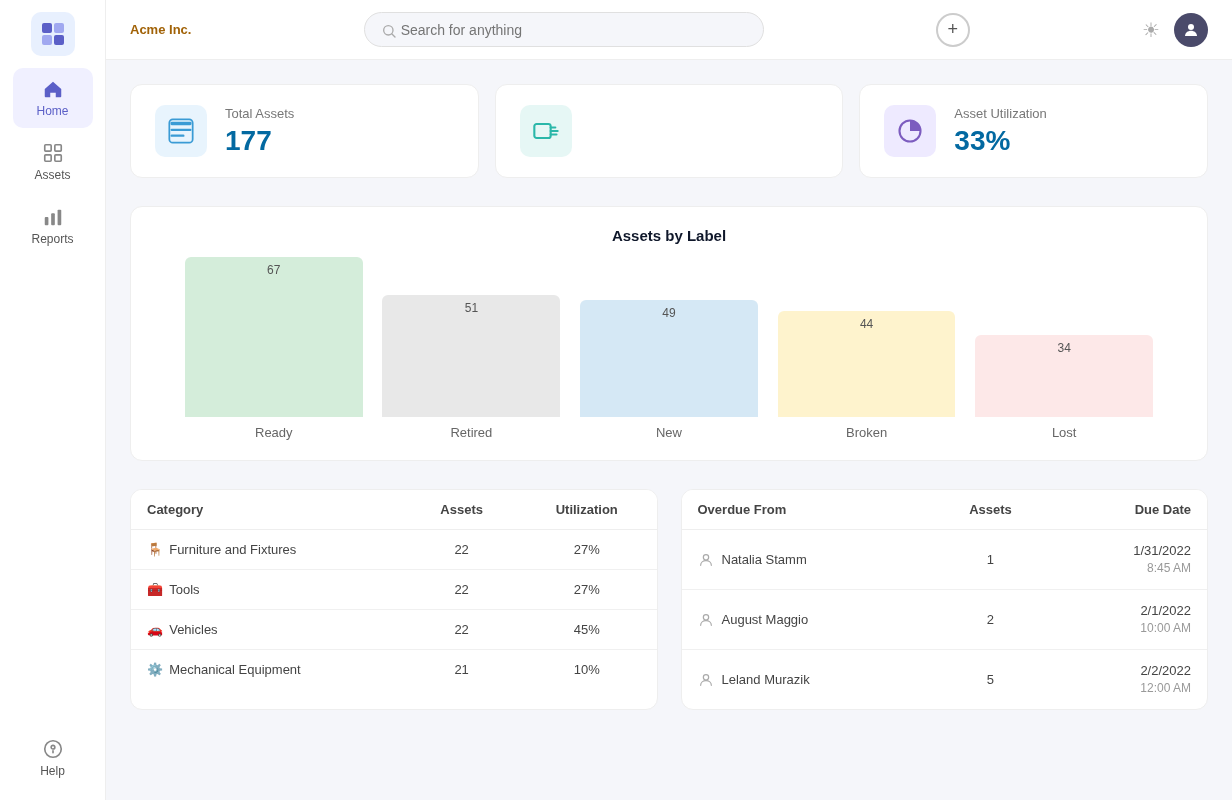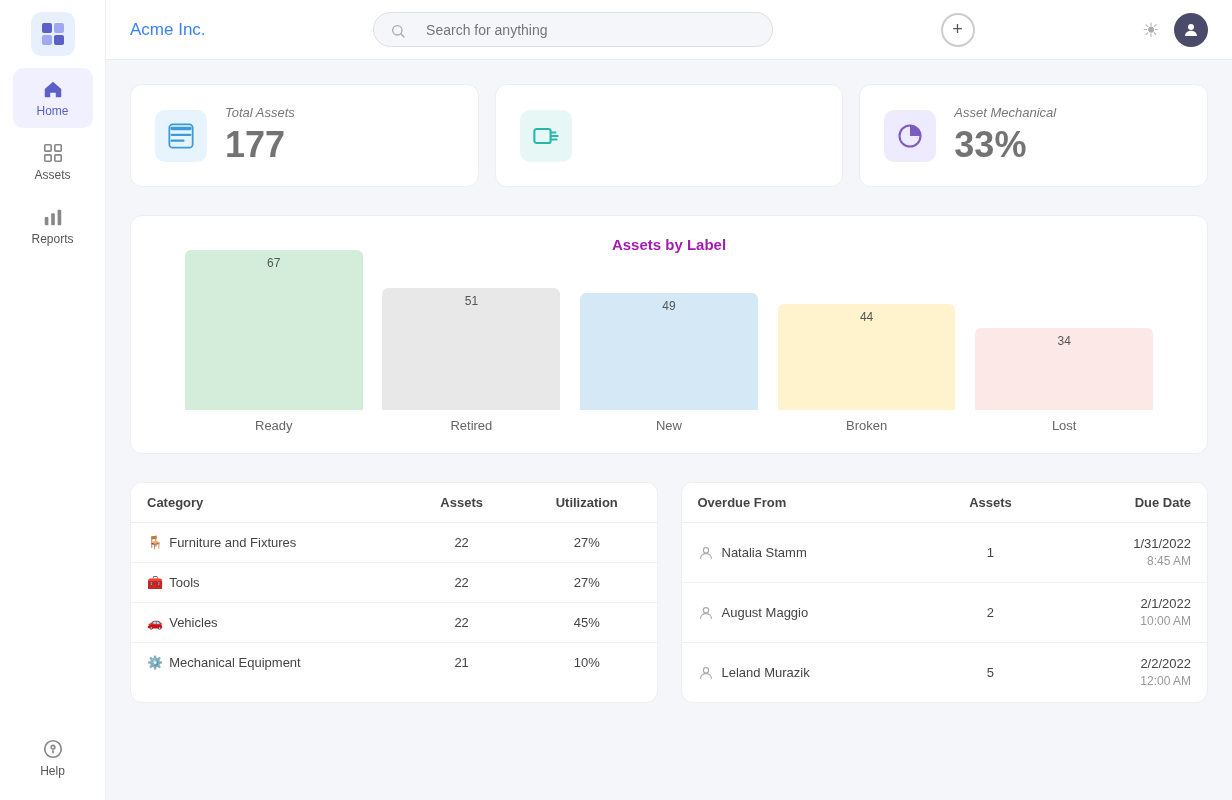--- a/index.html
+++ b/index.html
@@ -35,26 +35,26 @@
 
     
     .main { flex: 1; display: flex; flex-direction: column; overflow: hidden; }
     .topbar {
       background: #fff;
       padding: 10px 24px;
       display: flex; align-items: center; gap: 16px;
       border-bottom: 1px solid #eee;
       height: 60px;
     }
-    .topbar-title { font-size: 17px; font-weight: 400; color: #3b82f6; flex: 0 0 auto; }
+    .topbar-title { font-size: 13px; font-weight: 700; color: #a16207; flex: 0 0 auto; }
     .search-bar {
       flex: 1; max-width: 400px; margin: 0 auto;
       display: flex; align-items: center;
       background: #f5f6fa; border: 1px solid #e0e0e0; border-radius: 22px;
-      padding: 7px 16px; gap: 20px;
+      padding: 7px 16px; gap: 4px;
     }
     .search-icon-wrap { color: #aaa; font-size: 15px; }
     .search-input { border: none; background: transparent; outline: none; font-size: 14px; color: #999; width: 100%; }
     .add-btn {
       width: 34px; height: 34px; border-radius: 50%;
       border: 2px solid #ccc; background: #fff;
       display: flex; align-items: center; justify-content: center;
       font-size: 18px; color: #555; cursor: pointer; flex: 0 0 auto;
     }
     .topbar-right { display: flex; align-items: center; gap: 14px; margin-left: auto; }
@@ -77,29 +77,29 @@
     }
     .stat-icon {
       width: 52px; height: 52px; border-radius: 10px;
       display: flex; align-items: center; justify-content: center;
       font-size: 22px;
     }
     .stat-icon.blue { background: #e8f4fd; color: #3a9bd5; }
     .stat-icon.teal { background: #e6f7f5; color: #2ab7a9; }
     .stat-icon.purple { background: #eeeaff; color: #7c5cbf; }
     .stat-info { display: flex; flex-direction: column; gap: 4px; }
-    .stat-label { font-size: 13px; color: #777; font-style: italic; }
-    .stat-value { font-size: 36px; font-weight: 700; color: #737373; }
+    .stat-label { font-size: 13px; color: #777; }
+    .stat-value { font-size: 28px; font-weight: 700; color: #0369a1; }
 
     
     .chart-section {
       background: #fff; border-radius: 12px; padding: 20px 24px;
       margin-bottom: 28px; border: 1px solid #eee;
     }
-    .chart-title { font-size: 15px; font-weight: 600; color: #a21caf; text-align: center; }
+    .chart-title { font-size: 15px; font-weight: 600; color: #0f172a; text-align: center; margin-bottom: 16px; }
     .chart-area { display: flex; align-items: flex-end; gap: 0; height: 180px; padding: 0 20px; }
     .bar-col { display: flex; flex-direction: column; align-items: center; flex: 1; justify-content: flex-end; }
     .bar-wrap { width: 100%; display: flex; align-items: flex-end; justify-content: center; height: 160px; }
     .bar {
       width: 90%; border-radius: 6px 6px 0 0;
       display: flex; align-items: flex-start; justify-content: center;
       padding-top: 6px; font-size: 12px; font-weight: 500; color: #555;
     }
     .bar.green { background: #d4edda; }
     .bar.gray { background: #e8e8e8; }
@@ -245,21 +245,21 @@
       </div>
 
       <div class="stat-card">
         <div class="stat-icon purple">
           <svg width="28" height="28" viewBox="0 0 24 24" fill="none">
             <path d="M12 12L12 3A9 9 0 0121 12H12z" fill="#7c5cbf"></path>
             <circle cx="12" cy="12" r="9" stroke="#7c5cbf" stroke-width="1.8" fill="none"></circle>
           </svg>
         </div>
         <div class="stat-info">
-          <span class="stat-label">Asset Mechanical</span>
+          <span class="stat-label">Asset Utilization</span>
           <span class="stat-value">33%</span>
         </div>
       </div>
     </div>
 
     <div class="chart-section">
       <div class="chart-title">Assets by Label</div>
       <div class="chart-area">
         <div class="bar-col">
           <div class="bar-wrap">

